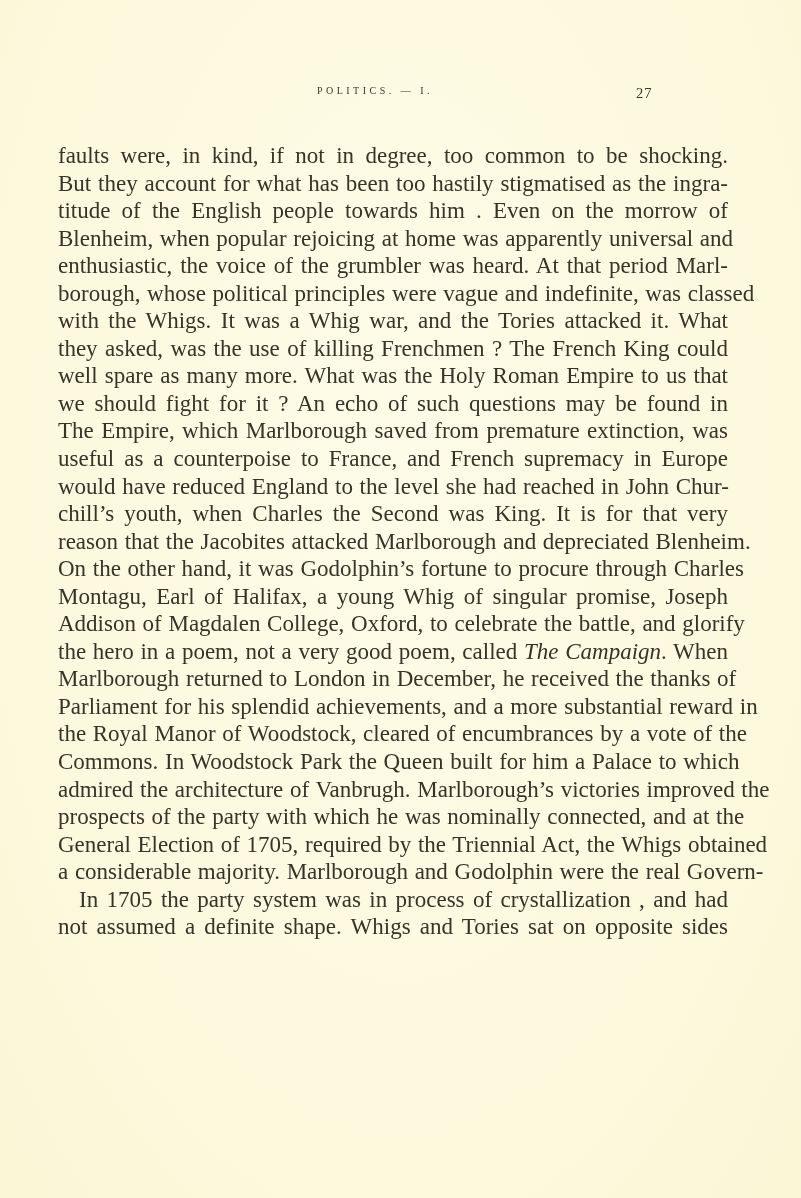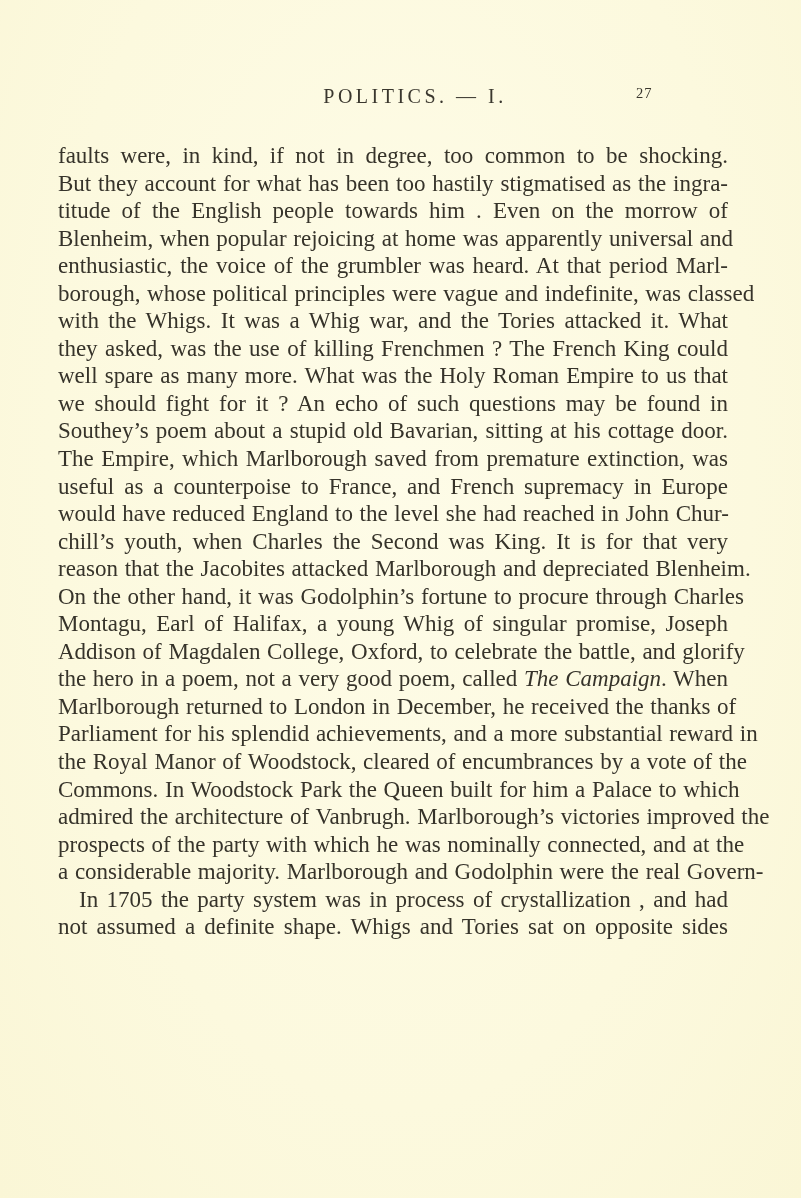--- a/index.html
+++ b/index.html
@@ -19,25 +19,24 @@
     position: absolute;
     top: 85px;
     left: 0;
     width: 100%;
     height: 20px;
   }
   .running-title {
     position: absolute;
     left: 375px;
     transform: translateX(-50%);
-    font-size: 20px;
+    font-size: 10px;
     letter-spacing: 3.5px;
     white-space: nowrap;
     color: #3a372e;
-    margin-left: 40px;
   }
   .page-number {
     position: absolute;
     left: 636px;
     font-size: 14.5px;
     letter-spacing: 1px;
     color: #3a372e;
   }
   .text-block {
     position: absolute;
@@ -77,33 +76,33 @@
       <div class="text-line">faults were, in kind, if not in degree, too common to be shocking.</div>
       <div class="text-line">But they account for what has been too hastily stigmatised as the ingra-</div>
       <div class="text-line">titude of the English people towards him .  Even on the morrow of</div>
       <div class="text-line">Blenheim, when popular rejoicing at home was apparently universal and</div>
       <div class="text-line">enthusiastic, the voice of the grumbler was heard.  At that period Marl-</div>
       <div class="text-line">borough, whose political principles were vague and indefinite, was classed</div>
       <div class="text-line">with the Whigs.  It was a Whig war, and the Tories attacked it.  What</div>
       <div class="text-line">they asked, was the use of killing Frenchmen ?  The French King could</div>
       <div class="text-line">well spare as many more.  What was the Holy Roman Empire to us that</div>
       <div class="text-line">we should fight for it ?  An echo of such questions may be found in</div>
-      <div class="text-line">Southey’s poem about a stupid old Bavarian, sitting at his cottage door.</div>
       <div class="text-line">The Empire, which Marlborough saved from premature extinction, was</div>
       <div class="text-line">useful as a counterpoise to France, and French supremacy in Europe</div>
       <div class="text-line">would have reduced England to the level she had reached in John Chur-</div>
       <div class="text-line">chill’s youth, when Charles the Second was King.  It is for that very</div>
       <div class="text-line">reason that the Jacobites attacked Marlborough and depreciated Blenheim.</div>
       <div class="text-line">On the other hand, it was Godolphin’s fortune to procure through Charles</div>
       <div class="text-line">Montagu, Earl of Halifax, a young Whig of singular promise, Joseph</div>
       <div class="text-line">Addison of Magdalen College, Oxford, to celebrate the battle, and glorify</div>
       <div class="text-line">the hero in a poem, not a very good poem, called <i>The Campaign</i>.  When</div>
       <div class="text-line">Marlborough returned to London in December, he received the thanks of</div>
       <div class="text-line">Parliament for his splendid achievements, and a more substantial reward in</div>
       <div class="text-line">the Royal Manor of Woodstock, cleared of encumbrances by a vote of the</div>
       <div class="text-line">Commons.  In Woodstock Park the Queen built for him a Palace to which</div>
       <div class="text-line">admired the architecture of Vanbrugh.  Marlborough’s victories improved the</div>
       <div class="text-line">prospects of the party with which he was nominally connected, and at the</div>
+      <div class="text-line">General Election of 1705, required by the Triennial Act, the Whigs obtained</div>
       <div class="text-line">a considerable majority.  Marlborough and Godolphin were the real Govern-</div>
       <div class="text-line indent">In 1705 the party system was in process of crystallization , and had</div>
       <div class="text-line">not assumed a definite shape.  Whigs and Tories sat on opposite sides</div>
     </div>
 </div>
 
 </body></html>

